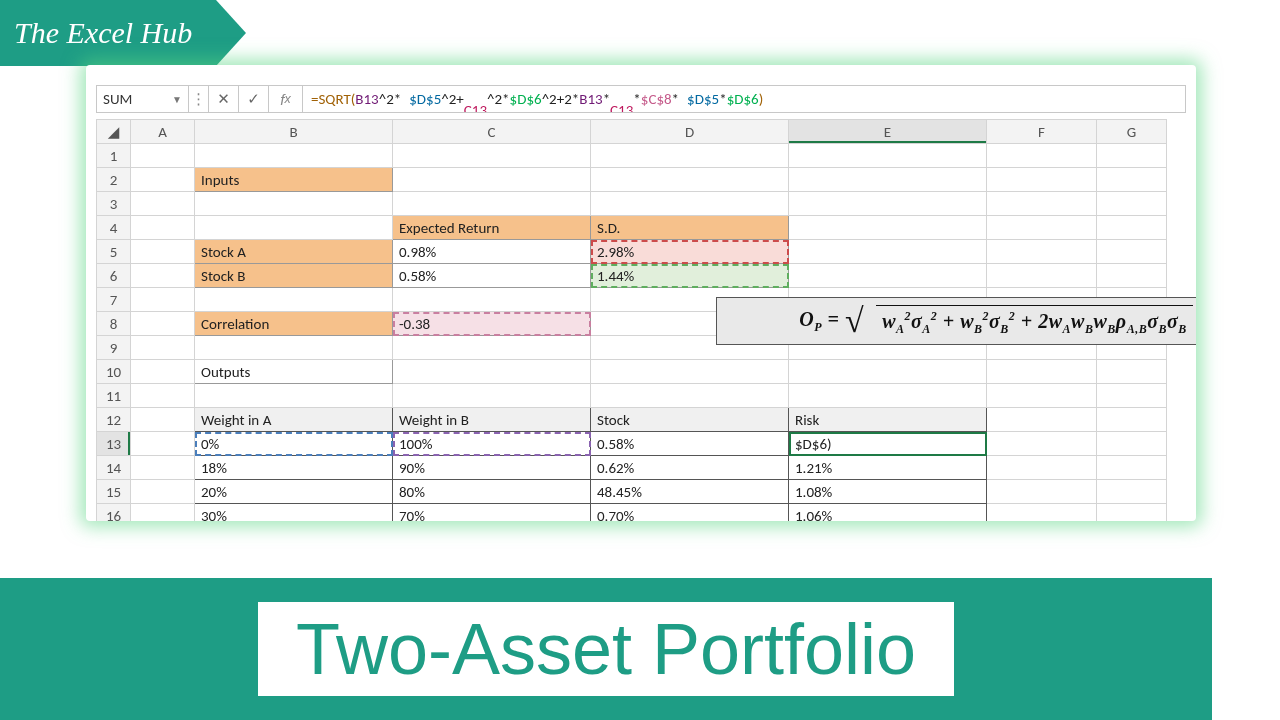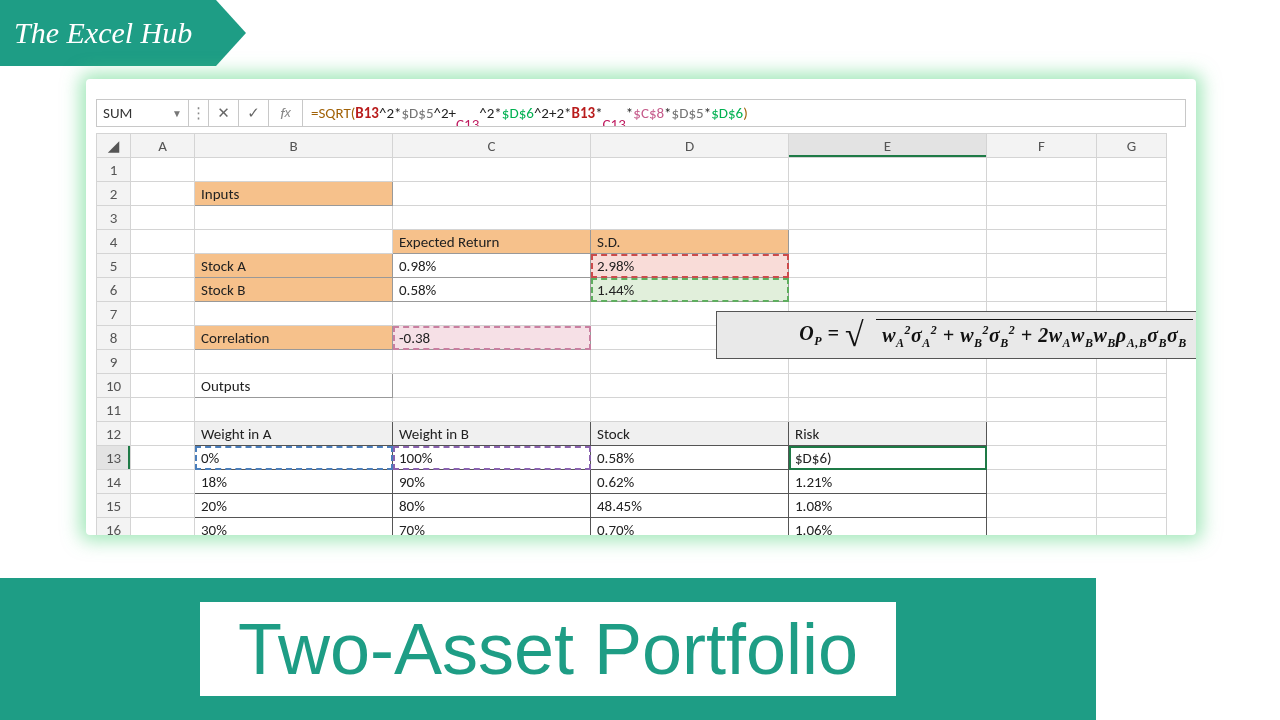--- a/index.html
+++ b/index.html
@@ -4,31 +4,31 @@
 <style>
   * { box-sizing: border-box; }
   body { margin:0; padding:0; width:1280px; height:720px; background:#fff; font-family:Arial, sans-serif; overflow:hidden; }
 
   
   .brand-ribbon { position:absolute; top:0; left:0; height:66px; display:flex; align-items:flex-end; }
   .brand-body { background:#1e9d85; color:#fff; font-style:italic; font-family:"Segoe Script","Brush Script MT",cursive; font-size:30px; padding:0 24px 0 14px; height:66px; display:flex; align-items:center; }
   .brand-arrow { width:0; height:0; border-top:33px solid transparent; border-bottom:33px solid transparent; border-left:30px solid #1e9d85; }
 
   
-  .frame { position:absolute; top:79px; left:86px; width:1110px; height:456px; background:#fff; border-radius:4px; box-shadow:0 0 18px 6px rgba(90,213,132,0.55); padding:20px 10px 0 10px; overflow:hidden; }
+  .frame { position:absolute; top:65px; left:86px; width:1110px; height:456px; background:#fff; border-radius:4px; box-shadow:0 0 18px 6px rgba(90,213,132,0.55); padding:20px 10px 0 10px; overflow:hidden; }
 
   
   .fxrow { display:flex; align-items:stretch; height:28px; border:1px solid #c8c8c8; font-size:15px; color:#333; }
   .namebox { width:92px; border-right:1px solid #c8c8c8; display:flex; align-items:center; padding:0 6px; font-family:Calibri,Arial; }
   .namebox .dd { margin-left:auto; color:#777; font-size:10px; }
   .fx-sep { width:20px; border-right:1px solid #c8c8c8; display:flex; align-items:center; justify-content:center; color:#888; }
   .fx-btn { width:30px; border-right:1px solid #c8c8c8; display:flex; align-items:center; justify-content:center; color:#666; }
   .fx-label { width:34px; border-right:1px solid #c8c8c8; display:flex; align-items:center; justify-content:center; font-style:italic; color:#888; }
   .fx-input { flex:1; display:flex; align-items:center; padding:0 8px; font-family:Calibri,Arial; font-size:15px; white-space:nowrap; overflow:hidden; }
-  .tok-fn{color:#a16207;} .tok-op{color:#222;} .tok-blue{color:#b91c1c;font-weight:bold;} .tok-purple{color:#be185d;margin-top:22px;} .tok-red{color:#737373;} .tok-green{color:#00b050;} .tok-pink{color:#c55a8a;}
+  .tok-fn{color:#a16207;} .tok-op{color:#222;} .tok-blue{color:#701a75;} .tok-purple{color:#be185d;margin-top:22px;} .tok-red{color:#0369a1;margin-left:8px;} .tok-green{color:#00b050;} .tok-pink{color:#c55a8a;}
 
   
   .grid-wrap { margin-top:6px; }
   table.sheet { border-collapse:collapse; table-layout:fixed; }
   table.sheet th, table.sheet td { border:1px solid #d4d4d4; height:24px; font-size:15px; font-family:Calibri,Arial; color:#222; padding:0 6px; text-align:left; background:#fff; }
   table.sheet th { background:#f3f3f3; color:#555; font-weight:normal; text-align:center; }
   table.sheet th.rowhdr { width:34px; text-align:center; }
   .col-corner{width:34px;} .col-a{width:64px;} .col-b{width:198px;} .col-c{width:198px;} .col-d{width:198px;} .col-e{width:198px;} .col-f{width:110px;} .col-g{width:70px;}
 
   .th-sel { background:#e3e3e3 !important; box-shadow:inset 0 -2px 0 #1e7a46; }
@@ -48,21 +48,21 @@
 
   .tbl-head { background:#f0f0f0 !important; border:1px solid #555 !important; text-align:center; font-weight:normal; }
   .tbl-cell { border:1px solid #555 !important; text-align:center; }
 
   
   .formula-box { position:absolute; top:232px; left:630px; width:560px; height:48px; background:#e9e9e9; border:1px solid #555; display:flex; align-items:center; justify-content:center; font-family:"Cambria Math","Times New Roman",serif; font-style:italic; font-weight:bold; font-size:20px; color:#111; letter-spacing:0.5px; }
   .formula-box .radicand { border-top:1.5px solid #111; padding:3px 6px 0 6px; margin-left:12px; }
   .formula-box sub{font-size:12px;} .formula-box sup{font-size:12px;}
 
   
-  .title-bar { position:absolute; left:0; bottom:0; width:1096px; height:142px; background:#1e9d85; display:flex; align-items:center; justify-content:center; }
+  .title-bar { position:absolute; left:0; bottom:0; width:1212px; height:142px; background:#1e9d85; display:flex; align-items:center; justify-content:center; }
   .title-card { background:#fff; color:#1e9d85; font-size:72px; font-family:Arial, sans-serif; padding:6px 38px; font-weight:400; }
 </style>
 </head>
 <body>
 
 <div class="brand-ribbon">
   <div class="brand-body">The Excel Hub</div>
   <div class="brand-arrow"></div>
 </div>
 

